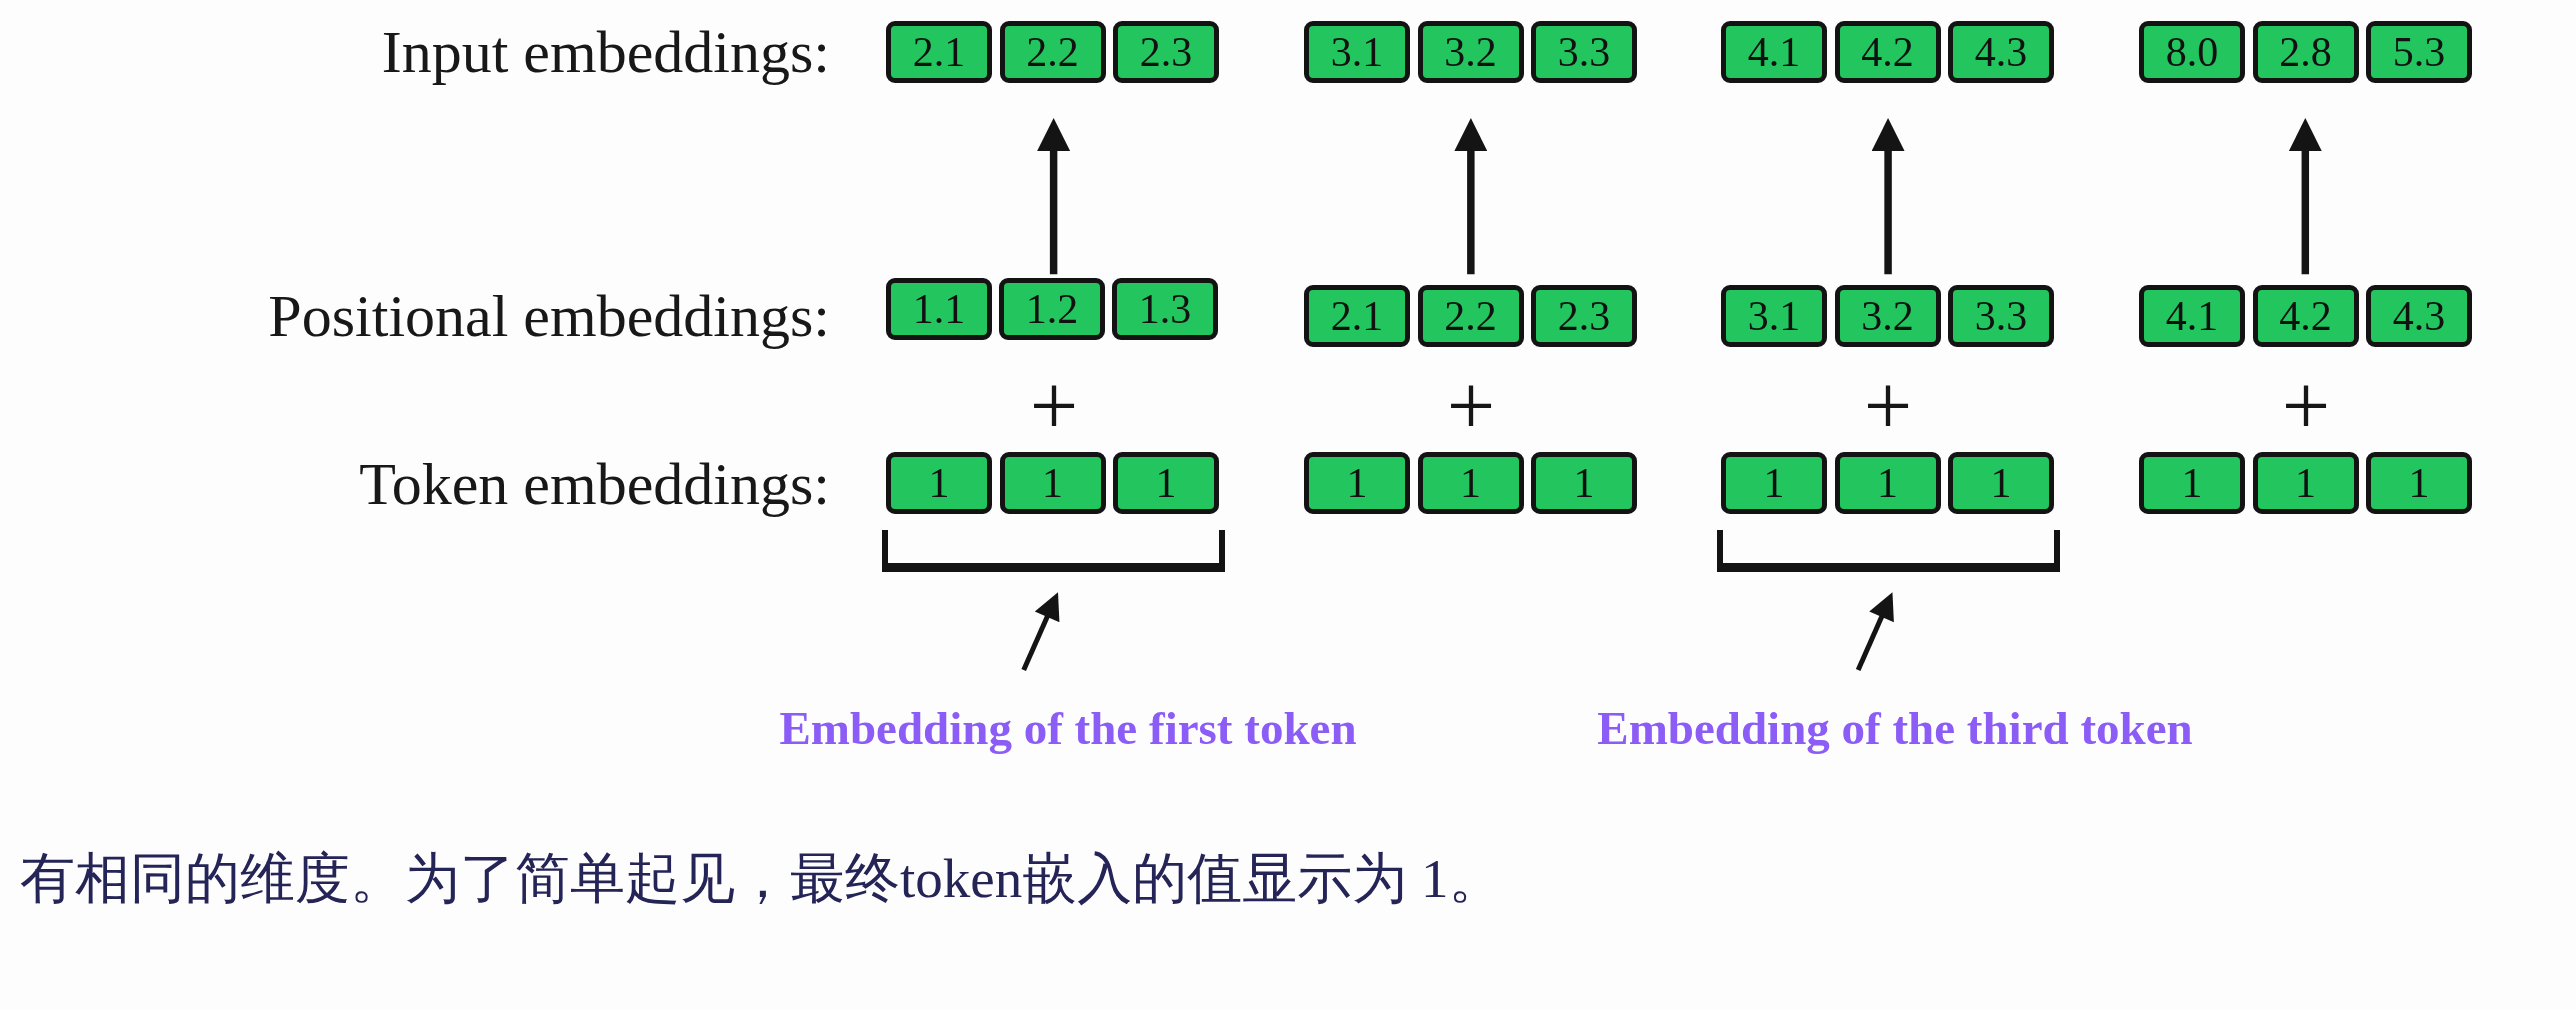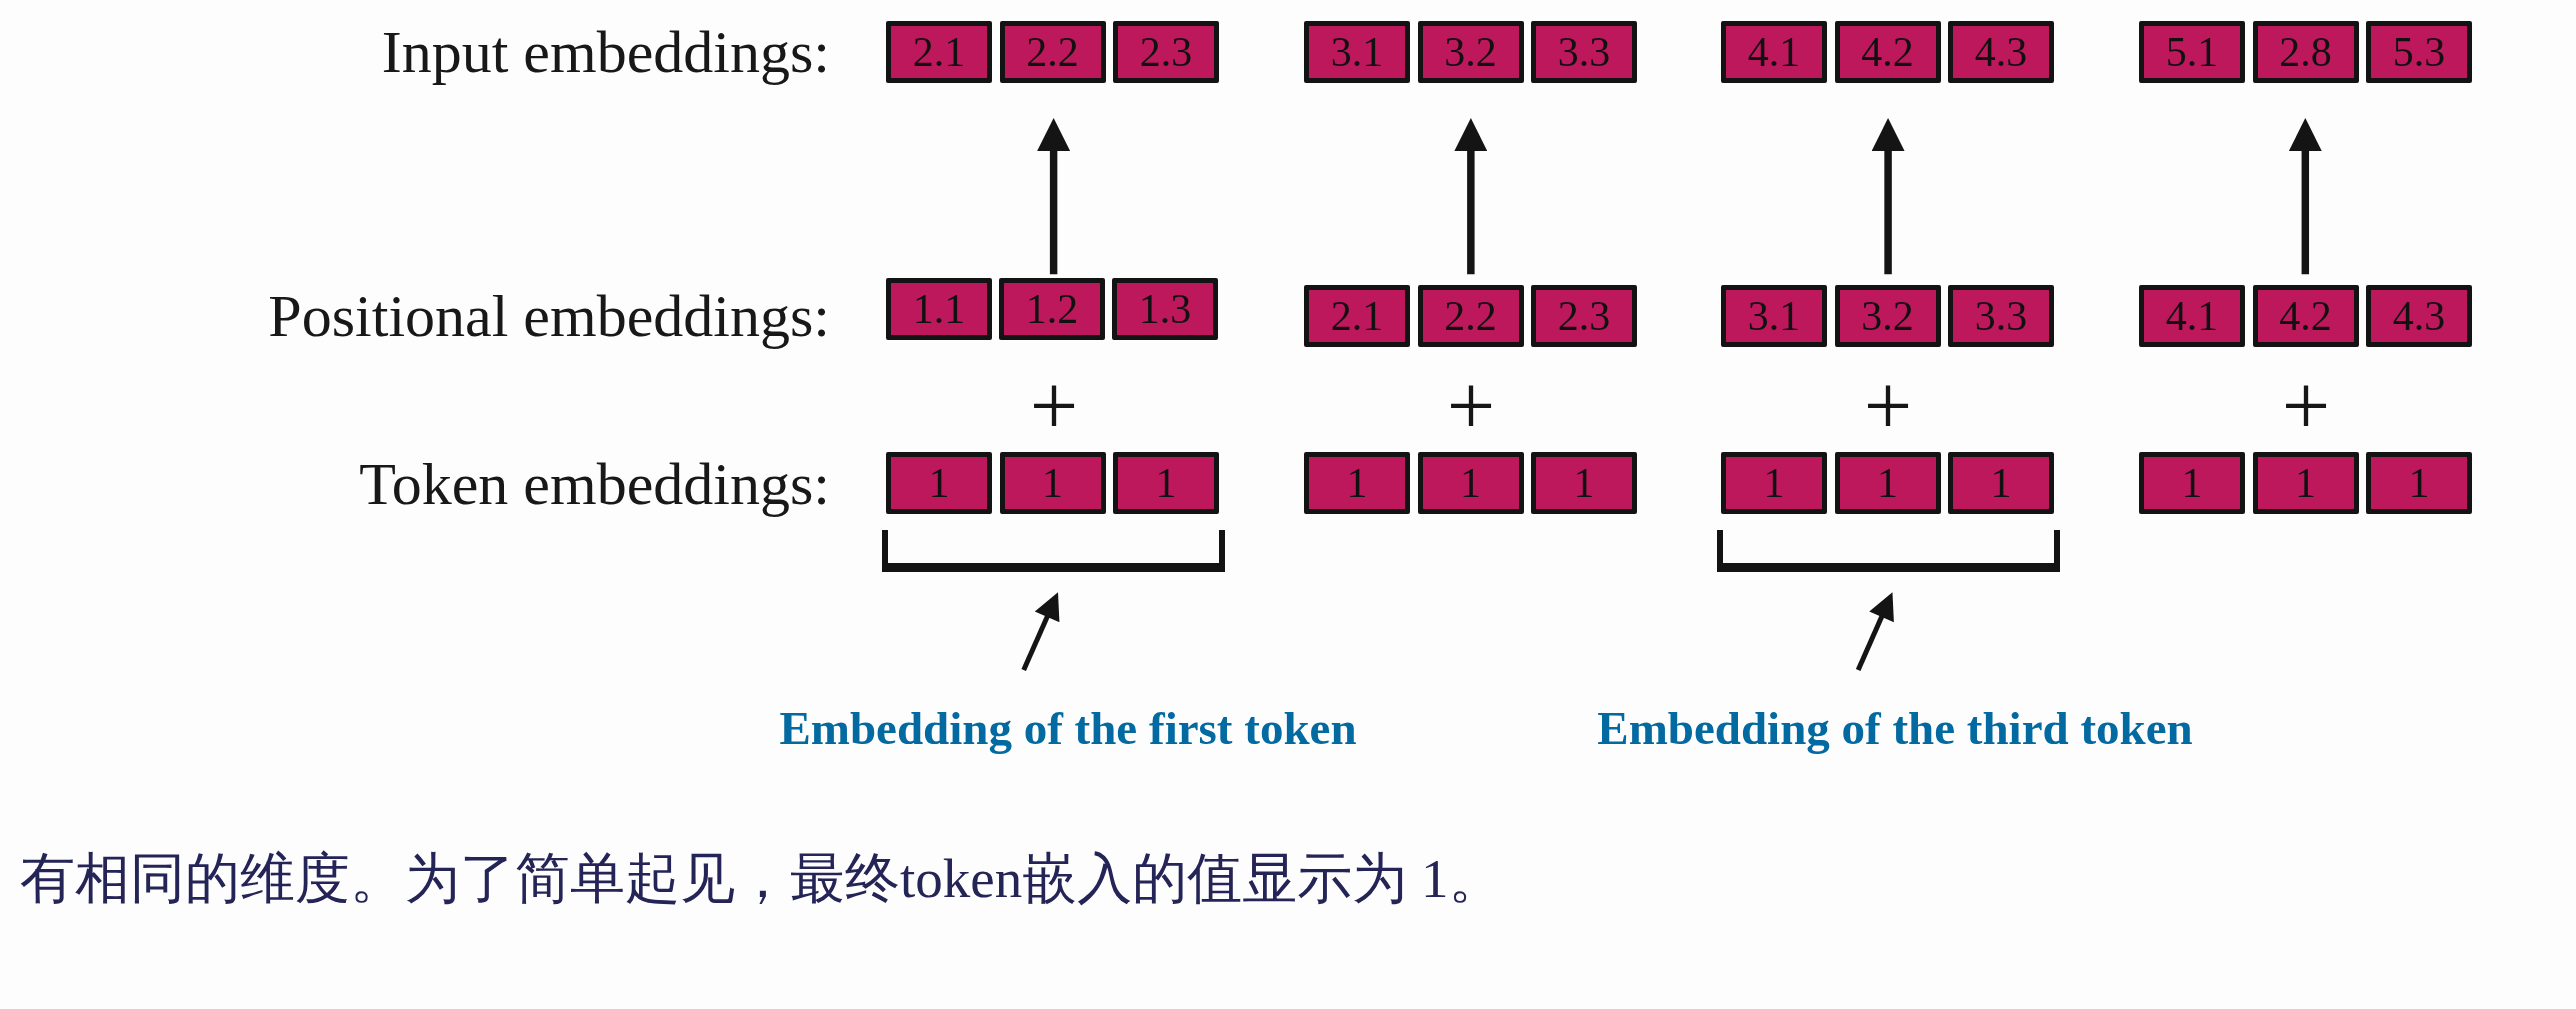--- a/index.html
+++ b/index.html
@@ -9,37 +9,37 @@
     font-family:Liberation Serif, serif;
   }
   .row-label{
     position:absolute;left:0;width:830px;height:62px;
     display:flex;align-items:center;justify-content:flex-end;
     font-size:60px;color:#181818;white-space:nowrap;
   }
   .box-group{position:absolute;display:flex;gap:7.5px;}
   .vbox{
     width:106px;height:62px;box-sizing:border-box;
-    border:5.8px solid #131313;border-radius:2px;background:#be185d;
+    border:5.8px solid #131313;border-radius:9px;background:#22c55e;
     display:flex;align-items:center;justify-content:center;
     font-size:42px;color:#111111;
   }
   .plus{
     position:absolute;top:364px;width:100px;height:83px;
     display:flex;align-items:center;justify-content:center;
     font-size:86px;font-weight:500;color:#161616;
   }
   .bracket{
     position:absolute;top:530px;width:343px;height:42px;box-sizing:border-box;
     border-left:6.7px solid #131313;border-right:6.7px solid #131313;
     border-bottom:9.1px solid #131313;
   }
   .annot{
     position:absolute;top:701px;transform:translateX(-50%);
-    font-size:47px;font-weight:700;white-space:nowrap;color:#0369a1;
+    font-size:47px;font-weight:700;white-space:nowrap;color:#8b5cf6;
   }
   .caption{
     position:absolute;left:20px;top:841px;width:2544px;
     font-size:55px;line-height:76px;color:#252457;
   }
   .overlay{position:absolute;left:0;top:0;pointer-events:none;}
 </style>
 </head>
 <body>
 
@@ -59,21 +59,21 @@
         <div class="vbox">3.1</div>
         <div class="vbox">3.2</div>
         <div class="vbox">3.3</div>
       </div>
       <div class="box-group" style="left: 1721px; top: 21px;">
         <div class="vbox">4.1</div>
         <div class="vbox">4.2</div>
         <div class="vbox">4.3</div>
       </div>
       <div class="box-group" style="left: 2139px; top: 21px;">
-        <div class="vbox">5.1</div>
+        <div class="vbox">8.0</div>
         <div class="vbox">2.8</div>
         <div class="vbox">5.3</div>
       </div>
       <div class="box-group" style="left: 886px; top: 278px; gap: 7px;">
         <div class="vbox">1.1</div>
         <div class="vbox">1.2</div>
         <div class="vbox">1.3</div>
       </div>
       <div class="box-group" style="left: 1304px; top: 285px;">
         <div class="vbox">2.1</div>

